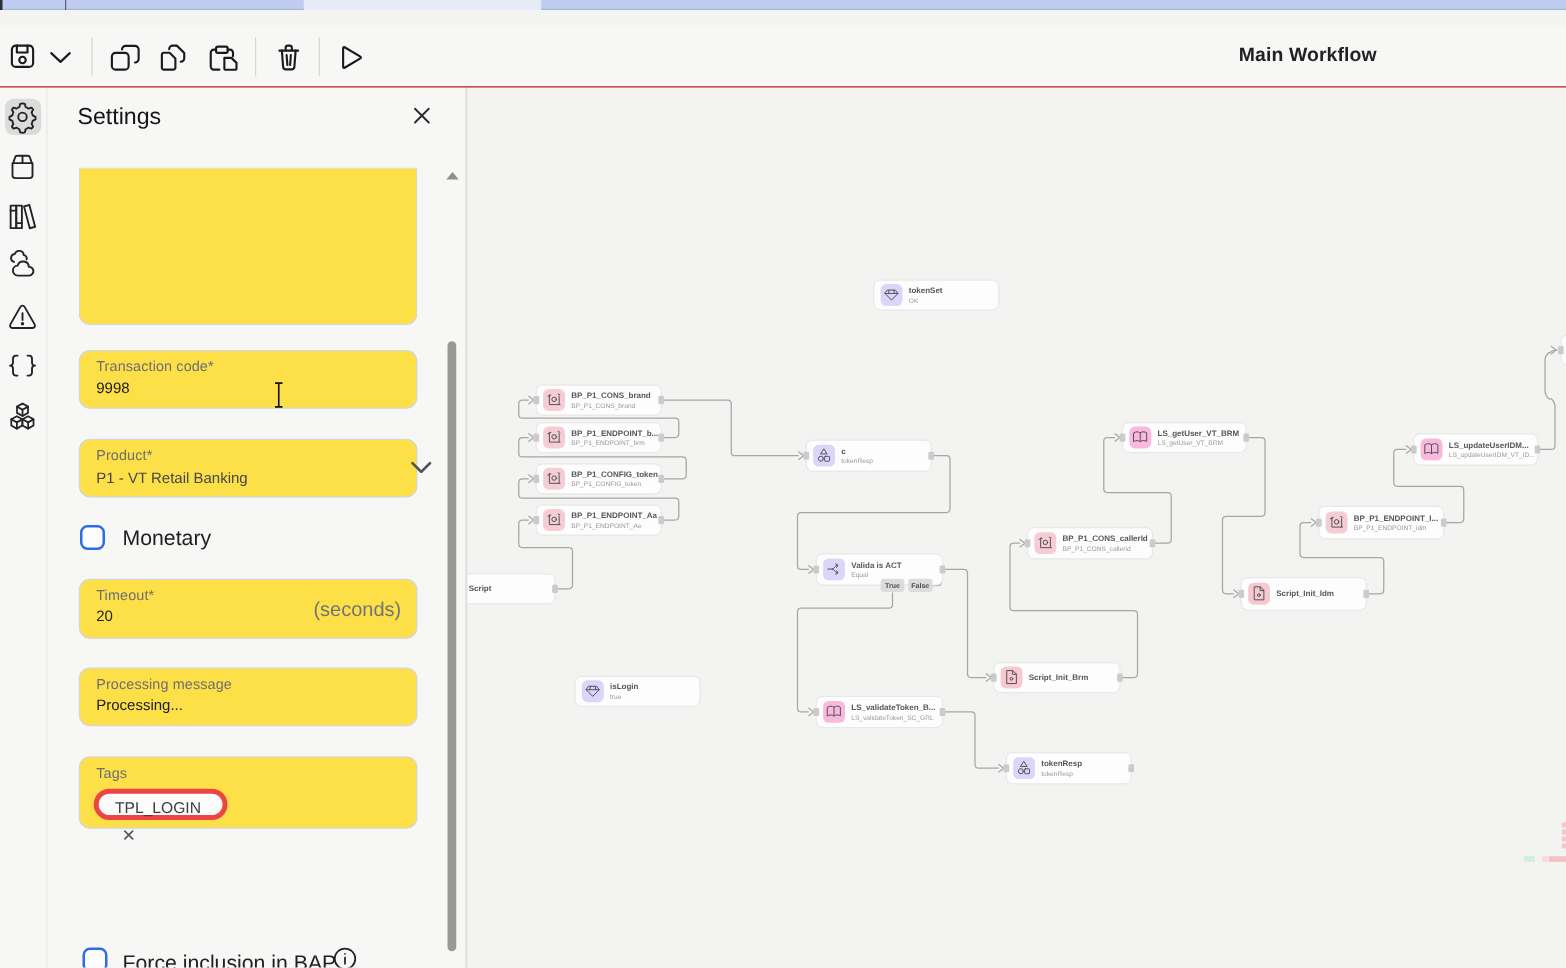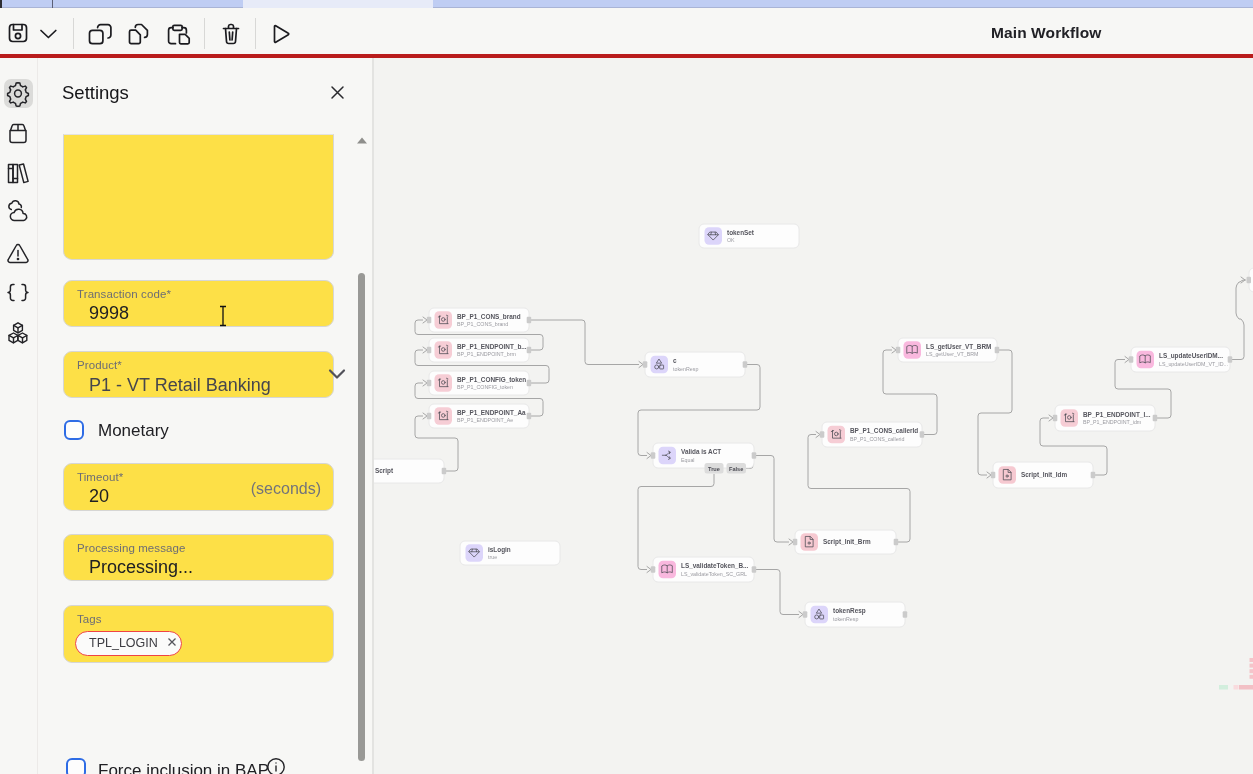--- a/index.html
+++ b/index.html
@@ -4,40 +4,40 @@
 *{margin:0;padding:0;box-sizing:border-box}
 html,body{width:1253px;height:774px;overflow:hidden;background:#f3f3f1;
   font-family:"Liberation Sans",sans-serif;position:relative}
 .abs{position:absolute}
 
 #tabs{left:0;top:0;width:1253px;height:8px;background:#bfcdf3;border-bottom:1px solid #a9b4d6}
 #tabs .edge{position:absolute;left:0;top:0;width:2px;height:8px;background:#2e2e33}
 #tabs .div1{position:absolute;left:52px;top:0;width:1px;height:8px;background:#5c6076}
 #tabs .active{position:absolute;left:243px;top:0;width:190px;height:8px;background:#e7ebf8}
 
-#toolbar{left:0;top:8px;width:1253px;height:50px;background:#f7f7f5;border-bottom:4px solid #b91c1c;z-index:30}
+#toolbar{left:0;top:20px;width:1253px;height:50px;background:#f7f7f5;border-bottom:1px solid #b91c1c;z-index:30}
 #toolbar svg{position:absolute;top:0;left:0}
 .tsep{position:absolute;top:10px;width:1px;height:31px;background:#d8d8d6}
 #mwf{position:absolute;left:991px;top:16px;font-size:15.5px;font-weight:700;color:#212126;letter-spacing:.1px}
 
 #canvas{left:0;top:0;z-index:1}
 
 #rail{left:0;top:58px;width:38px;height:716px;background:#f7f7f5;border-right:1px solid #eceae8;z-index:20}
 #rail svg{position:absolute;left:5px}
 #railsel{position:absolute;left:4px;top:21px;width:29px;height:29px;border-radius:7px;background:#dbdbd9}
 
 #panel{left:38px;top:58px;width:336px;height:716px;background:#f7f7f5;border-right:2px solid #e3e3e1;z-index:10}
 #ptitle{position:absolute;left:24px;top:24px;font-size:18.5px;font-weight:400;color:#151518}
 #pclose{position:absolute;left:292px;top:27px}
 .fld{position:absolute;left:25px;width:271px;border:1px solid #d6d6d4;border-radius:9px;background:#fde047}
 .fld .lb{position:absolute;left:13px;top:7px;font-size:11.5px;color:#6d6d74;letter-spacing:.1px}
-.fld .vl{position:absolute;left:25px;top:22px;font-size:18px;color:#202024}
+.fld .vl{position:absolute;left:13px;top:22px;font-size:12px;color:#202024}
 .cklb{position:absolute;font-size:17px;color:#202024}
 .ckbx{position:absolute;width:20px;height:20px;border:2px solid #2e6ce5;border-radius:6px;background:#fdfdfd}
-#chip{position:absolute;left:37px;top:573px;width:107px;height:25px;border:1px solid #ef4444;border-radius:13px;
+#chip{position:absolute;left:37px;top:573px;width:107px;height:25px;border:4px solid #ef4444;border-radius:13px;
   background:#fbfbfa;font-size:12.5px;color:#3c3c42;line-height:23px;padding-left:13px}
 #scroll{position:absolute;left:320px;top:215px;width:7px;height:488px;border-radius:4px;background:#999996}
 #uparr{position:absolute;left:318px;top:78px}
 </style></head>
 <body>
 
 <svg id="canvas" class="abs" width="1253" height="774" viewBox="0 0 1253 774">
     <path d="M444,471.0L455.0,471.0Q458,471.0 458.0,468.0L458.0,441.0Q458,438 455.0,438.0L418.0,438.0Q415,438 415.0,435.0L415.0,419.0Q415,416.0 418.0,416.0L423,416.0" fill="none" stroke="#a6a6a6" stroke-width="1"></path>
 <path d="M529,416.0L540.0,416.0Q543,416.0 543.0,413.0L543.0,401.5Q543,398.5 540.0,398.5L418.0,398.5Q415,398.5 415.0,395.5L415.0,386.0Q415,383.0 418.0,383.0L423,383.0" fill="none" stroke="#a6a6a6" stroke-width="1"></path>
 <path d="M529,383.0L546.0,383.0Q549,383.0 549.0,380.0L549.0,368.5Q549,365.5 546.0,365.5L418.0,365.5Q415,365.5 415.0,362.5L415.0,353.0Q415,350.0 418.0,350.0L423,350.0" fill="none" stroke="#a6a6a6" stroke-width="1"></path>

